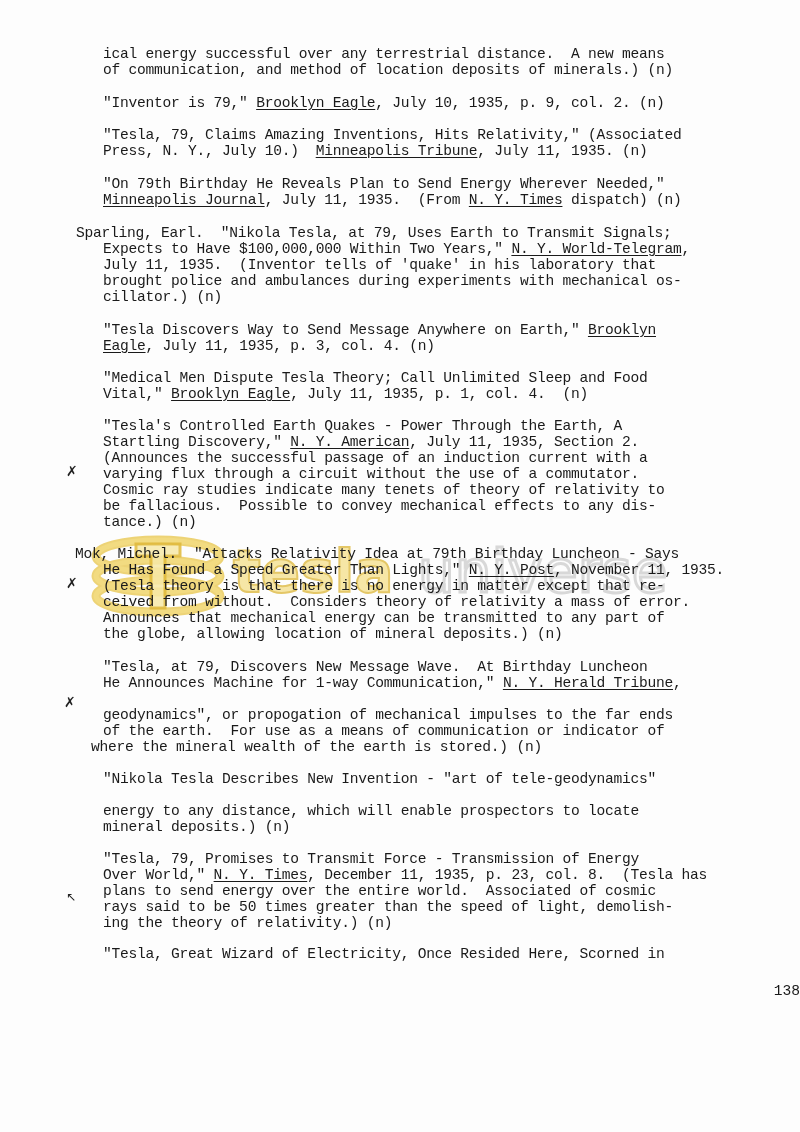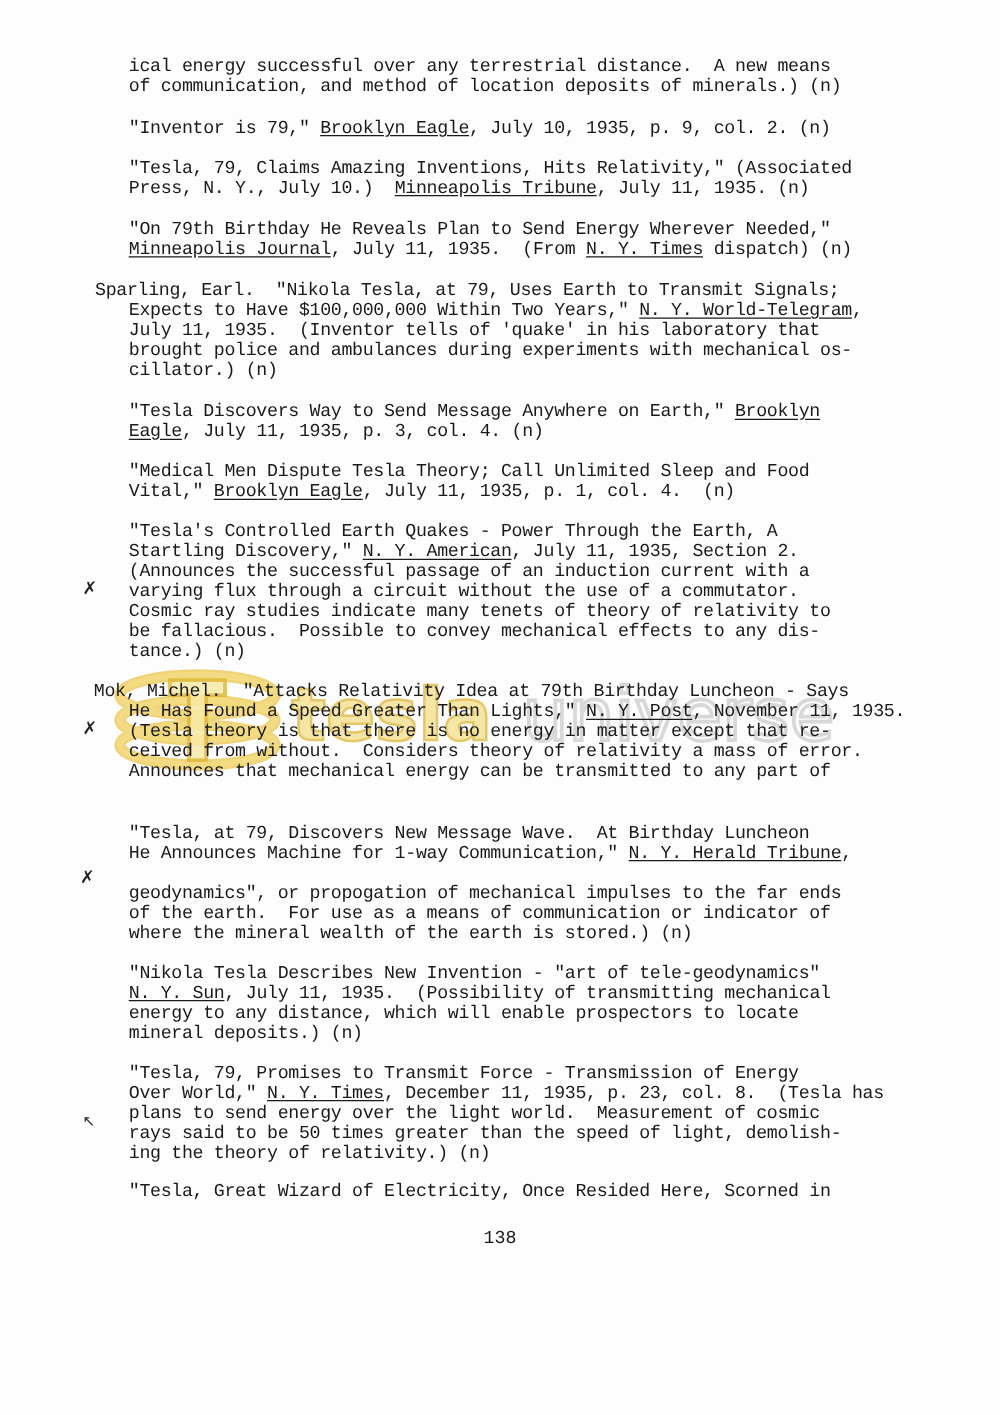--- a/index.html
+++ b/index.html
@@ -15,21 +15,21 @@
     letter-spacing: -0.25px;
   }
   .u { text-decoration: underline; text-underline-offset: 2px; }
   .mark {
     position: absolute;
     font-family: "DejaVu Sans", sans-serif;
     font-size: 14px;
     color: #222;
   }
   .pagenum {
-    position: absolute; left: 0; width: 800px; text-align: center; top: 983px;
+    position: absolute; left: 0; width: 800px; text-align: right; top: 983px;
     font-family: "Liberation Mono", monospace; font-size: 14.6px; color: #1a1a1a;
   }
   .wm { position: absolute; left: 88px; top: 526px; width: 700px; height: 100px; pointer-events: none; }
 </style>
 </head>
 <body>
 
 <div class="page">
 
   <svg class="wm" viewBox="0 0 700 100">
@@ -78,37 +78,37 @@
   <div class="ln" style="left:103px;top:482px">Cosmic ray studies indicate many tenets of theory of relativity to</div>
   <div class="ln" style="left:103px;top:498px">be fallacious.  Possible to convey mechanical effects to any dis-</div>
   <div class="ln" style="left:103px;top:514px">tance.) (n)</div>
   <div class="mark" style="left:66px;top:463px">✗</div>
 
   <div class="ln" style="left:75px;top:546px">Mok, Michel.  "Attacks Relativity Idea at 79th Birthday Luncheon - Says</div>
   <div class="ln" style="left:103px;top:562px"><span>He Has Found a Speed Greater Than Lights," </span><span class="u">N. Y. Post</span><span>, November 11, 1935.</span></div>
   <div class="ln" style="left:103px;top:578px">(Tesla theory is that there is no energy in matter except that re-</div>
   <div class="ln" style="left:103px;top:610px">Announces that mechanical energy can be transmitted to any part of</div>
   <div class="ln" style="left:103px;top:594px">ceived from without.  Considers theory of relativity a mass of error.</div>
+  <div class="ln" style="left:103px;top:626px">the globe, allowing location of mineral deposits.) (n)</div>
   <div class="mark" style="left:66px;top:575px">✗</div>
 
   <div class="ln" style="left:103px;top:659px">"Tesla, at 79, Discovers New Message Wave.  At Birthday Luncheon</div>
   <div class="ln" style="left:103px;top:675px"><span>He Announces Machine for 1-way Communication," </span><span class="u">N. Y. Herald Tribune</span><span>,</span></div>
   <div class="ln" style="left:103px;top:707px">geodynamics", or propogation of mechanical impulses to the far ends</div>
   <div class="ln" style="left:103px;top:723px">of the earth.  For use as a means of communication or indicator of</div>
-  <div class="ln" style="left:103px;top:739px">where the mineral wealth of the earth is stored.) (n)</div>
+  <div class="ln" style="left:91px;top:739px">where the mineral wealth of the earth is stored.) (n)</div>
   <div class="mark" style="left:64px;top:694px">✗</div>
 
   <div class="ln" style="left:103px;top:771px">"Nikola Tesla Describes New Invention - "art of tele-geodynamics"</div>
-  <div class="ln" style="left:103px;top:787px"><span class="u">N. Y. Sun</span><span>, July 11, 1935.  (Possibility of transmitting mechanical</span></div>
   <div class="ln" style="left:103px;top:803px">energy to any distance, which will enable prospectors to locate</div>
   <div class="ln" style="left:103px;top:819px">mineral deposits.) (n)</div>
 
   <div class="ln" style="left:103px;top:851px">"Tesla, 79, Promises to Transmit Force - Transmission of Energy</div>
   <div class="ln" style="left:103px;top:867px"><span>Over World," </span><span class="u">N. Y. Times</span><span>, December 11, 1935, p. 23, col. 8.  (Tesla has</span></div>
-  <div class="ln" style="left:103px;top:883px">plans to send energy over the light world.  Measurement of cosmic</div>
+  <div class="ln" style="left:103px;top:883px">plans to send energy over the entire world.  Associated of cosmic</div>
   <div class="ln" style="left:103px;top:899px">rays said to be 50 times greater than the speed of light, demolish-</div>
   <div class="ln" style="left:103px;top:915px">ing the theory of relativity.) (n)</div>
   <div class="mark" style="left:66px;top:890px;font-size:12px">↖</div>
 
   <div class="ln" style="left:103px;top:946px">"Tesla, Great Wizard of Electricity, Once Resided Here, Scorned in</div>
 
   <div class="pagenum">138</div>
 </div>
 
 </body></html>

